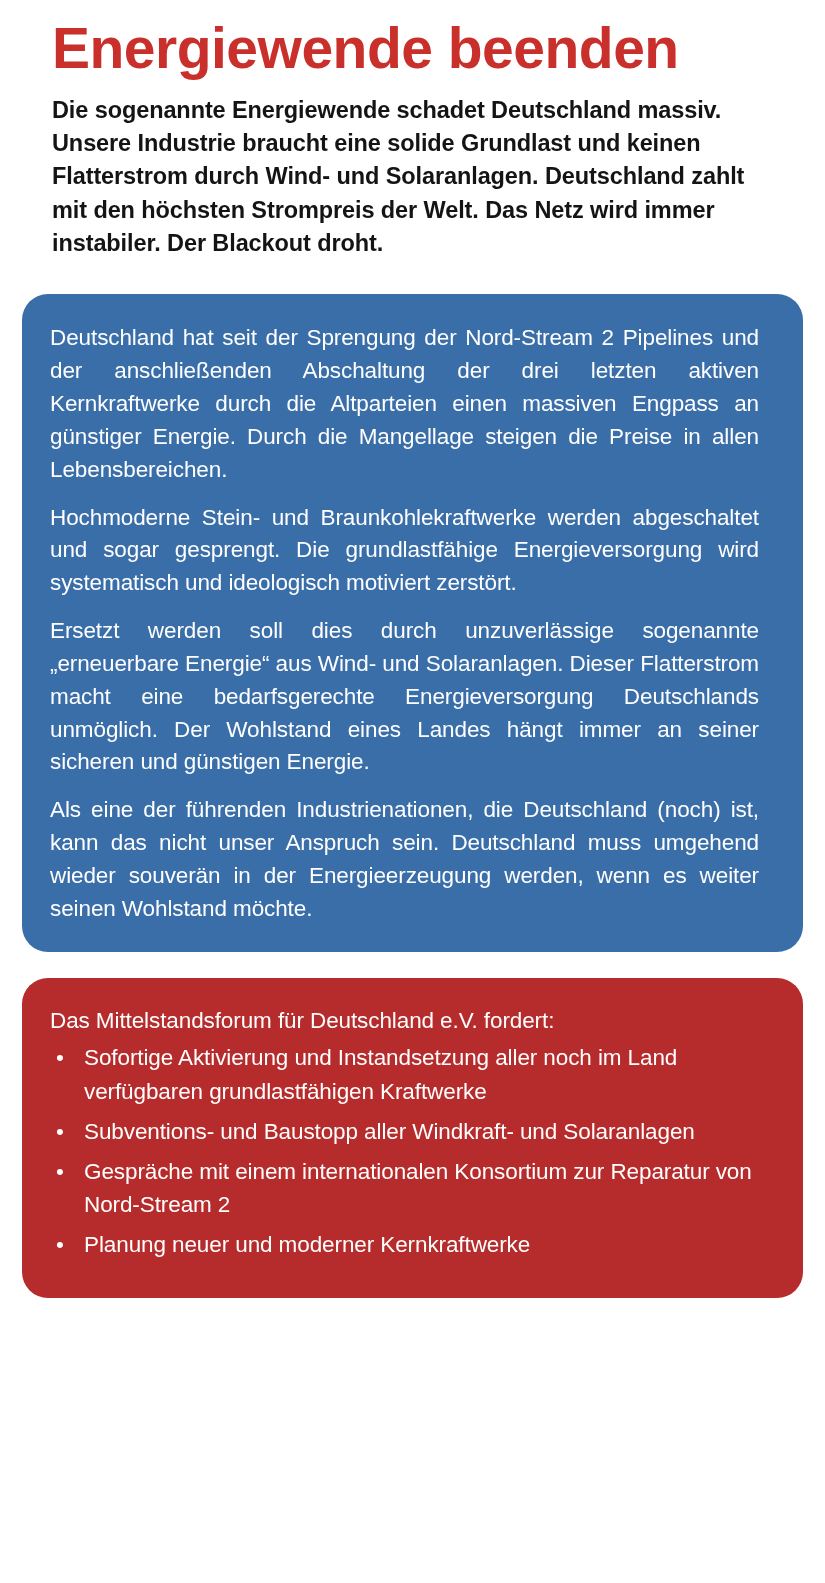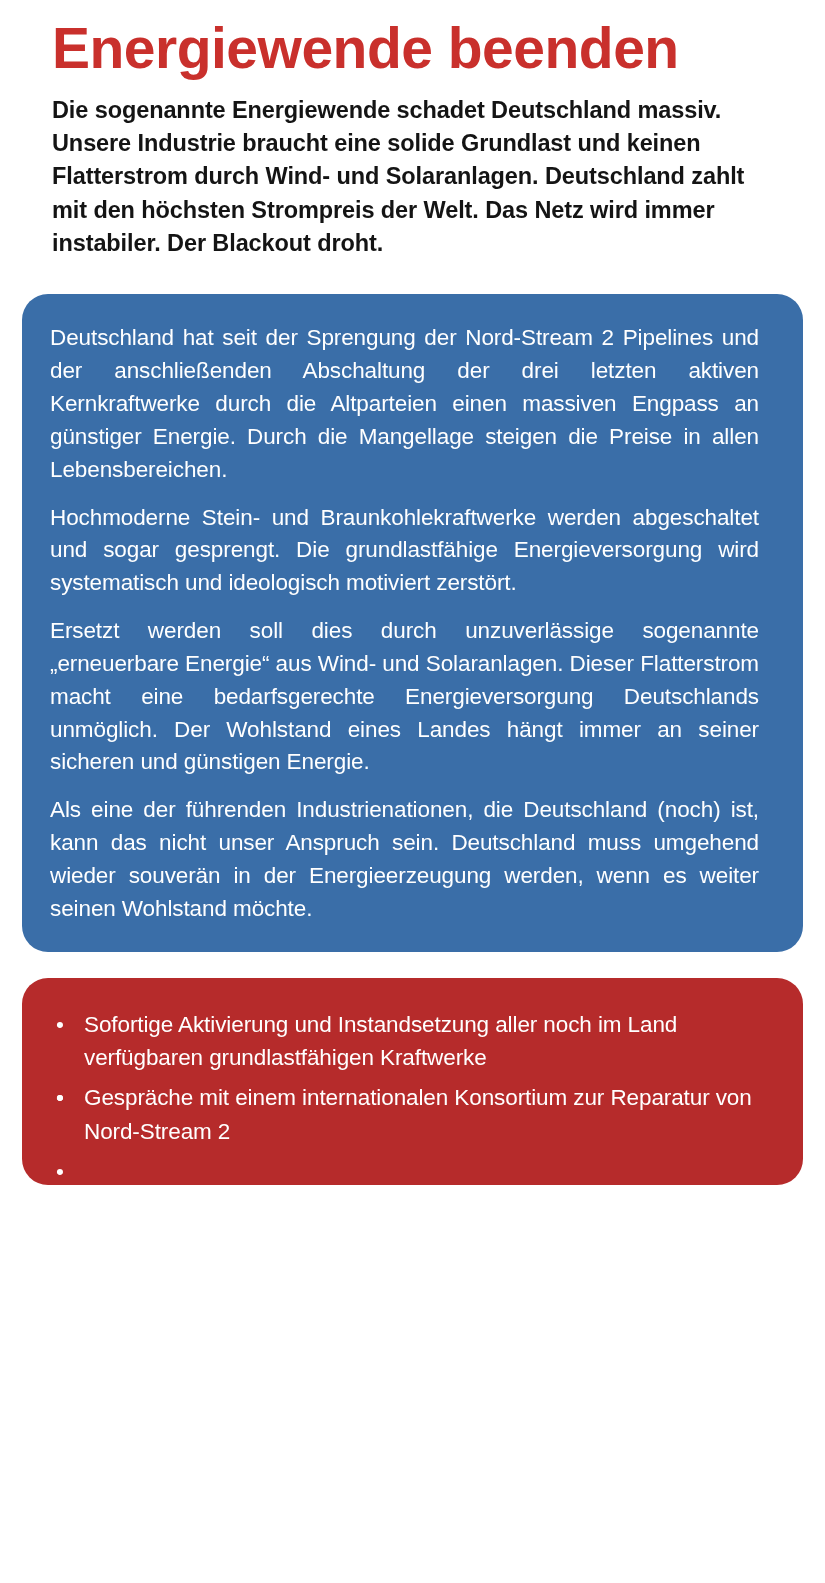--- a/index.html
+++ b/index.html
@@ -106,31 +106,34 @@
   </div>
 
   <section class="panel panel-blue">
     <p>Deutschland hat seit der Sprengung der Nord-Stream 2 Pipelines und der anschließenden Abschaltung der drei letzten aktiven Kernkraftwerke durch die Altparteien einen massiven Engpass an günstiger Energie. Durch die Mangellage steigen die Preise in allen Lebensbereichen.</p>
     <p>Hochmoderne Stein- und Braunkohlekraftwerke werden abgeschaltet und sogar gesprengt. Die grundlastfähige Energieversorgung wird systematisch und ideologisch motiviert zerstört.</p>
     <p>Ersetzt werden soll dies durch unzuverlässige sogenannte „erneuerbare Energie“ aus Wind- und Solaranlagen. Dieser Flatterstrom macht eine bedarfsgerechte Energieversorgung Deutschlands unmöglich. Der Wohlstand eines Landes hängt immer an seiner sicheren und günstigen Energie.</p>
     <p>Als eine der führenden Industrienationen, die Deutschland (noch) ist, kann das nicht unser Anspruch sein. Deutschland muss umgehend wieder souverän in der Energieerzeugung werden, wenn es weiter seinen Wohlstand möchte.</p>
   </section>
 
   <section class="panel panel-red">
+    <p class="intro">Das Mittelstandsforum für Deutschland e.V. fordert:</p>
     <ul class="demand-list">
       <li>
         <span class="bullet">•</span>
         <span>Sofortige Aktivierung und Instandsetzung aller noch im Land verfügbaren grundlastfähigen Kraftwerke</span>
       </li>
       <li>
         <span class="bullet">•</span>
+        <span>Subventions- und Baustopp aller Windkraft- und Solaranlagen</span>
       </li>
       <li>
         <span class="bullet">•</span>
         <span>Gespräche mit einem internationalen Konsortium zur Reparatur von Nord-Stream 2</span>
       </li>
       <li>
         <span class="bullet">•</span>
+        <span>Planung neuer und moderner Kernkraftwerke</span>
       </li>
     </ul>
   </section>
 
 </div>
 
 </body></html>

